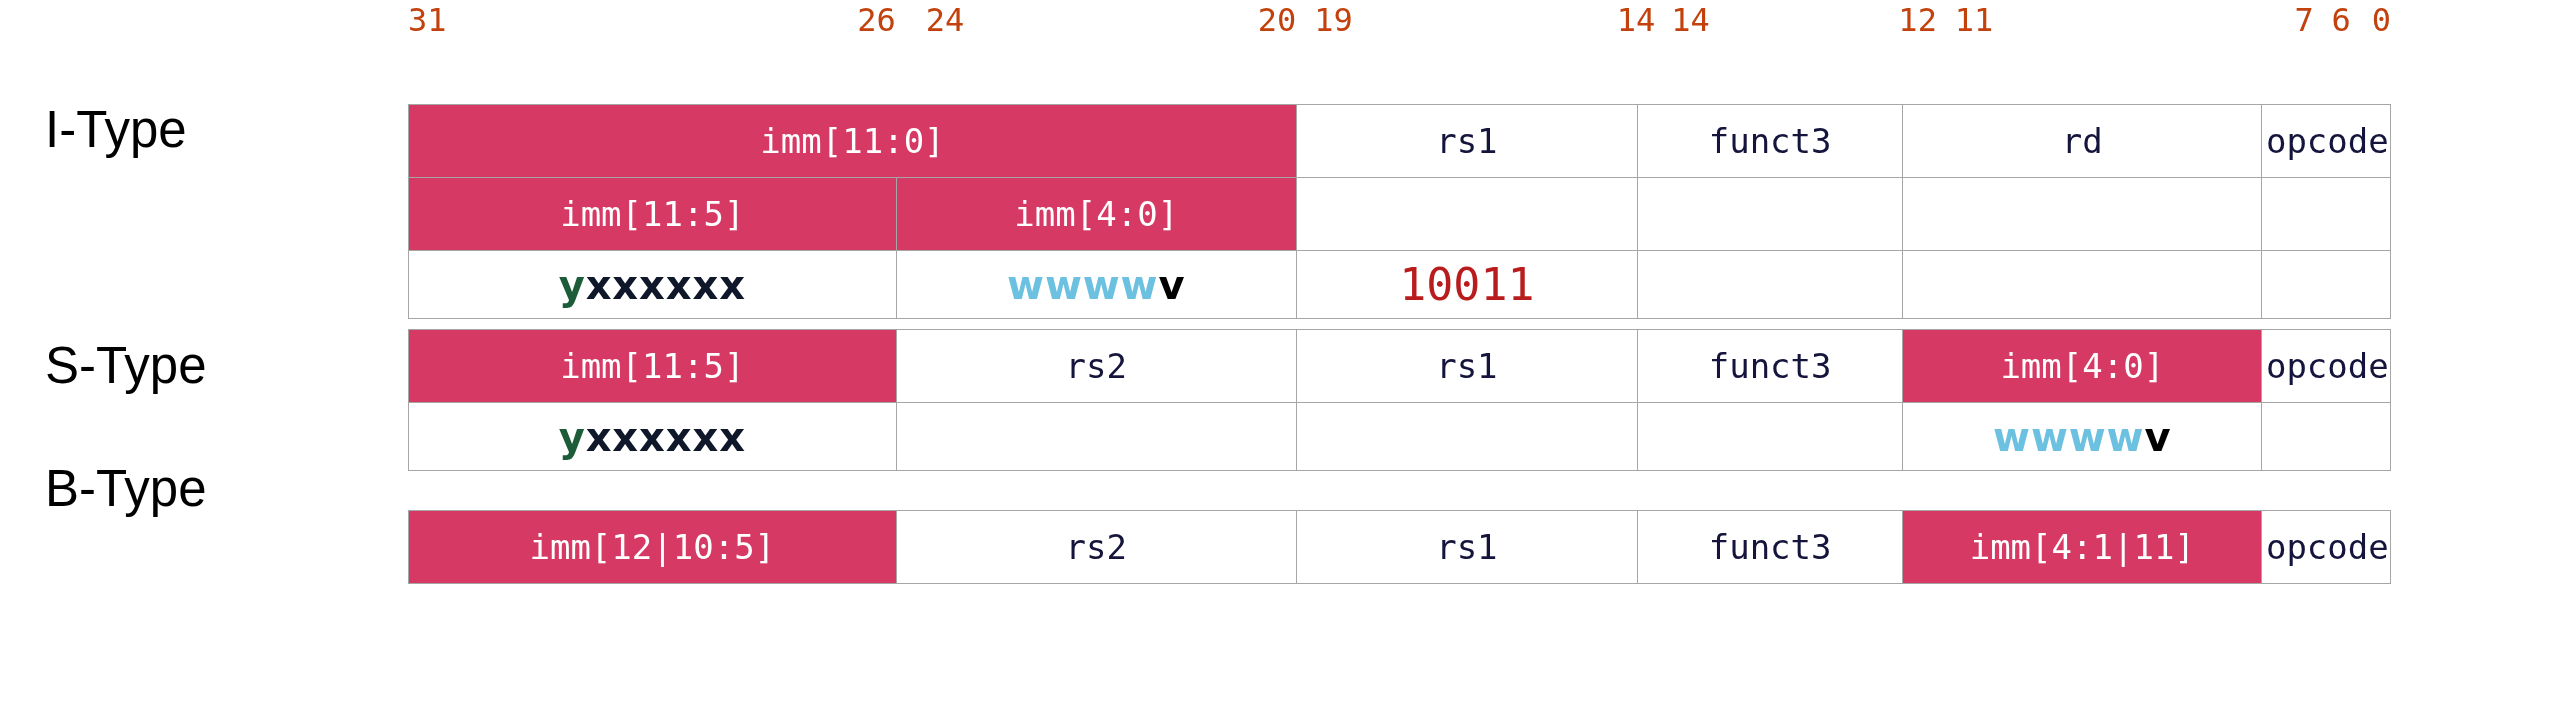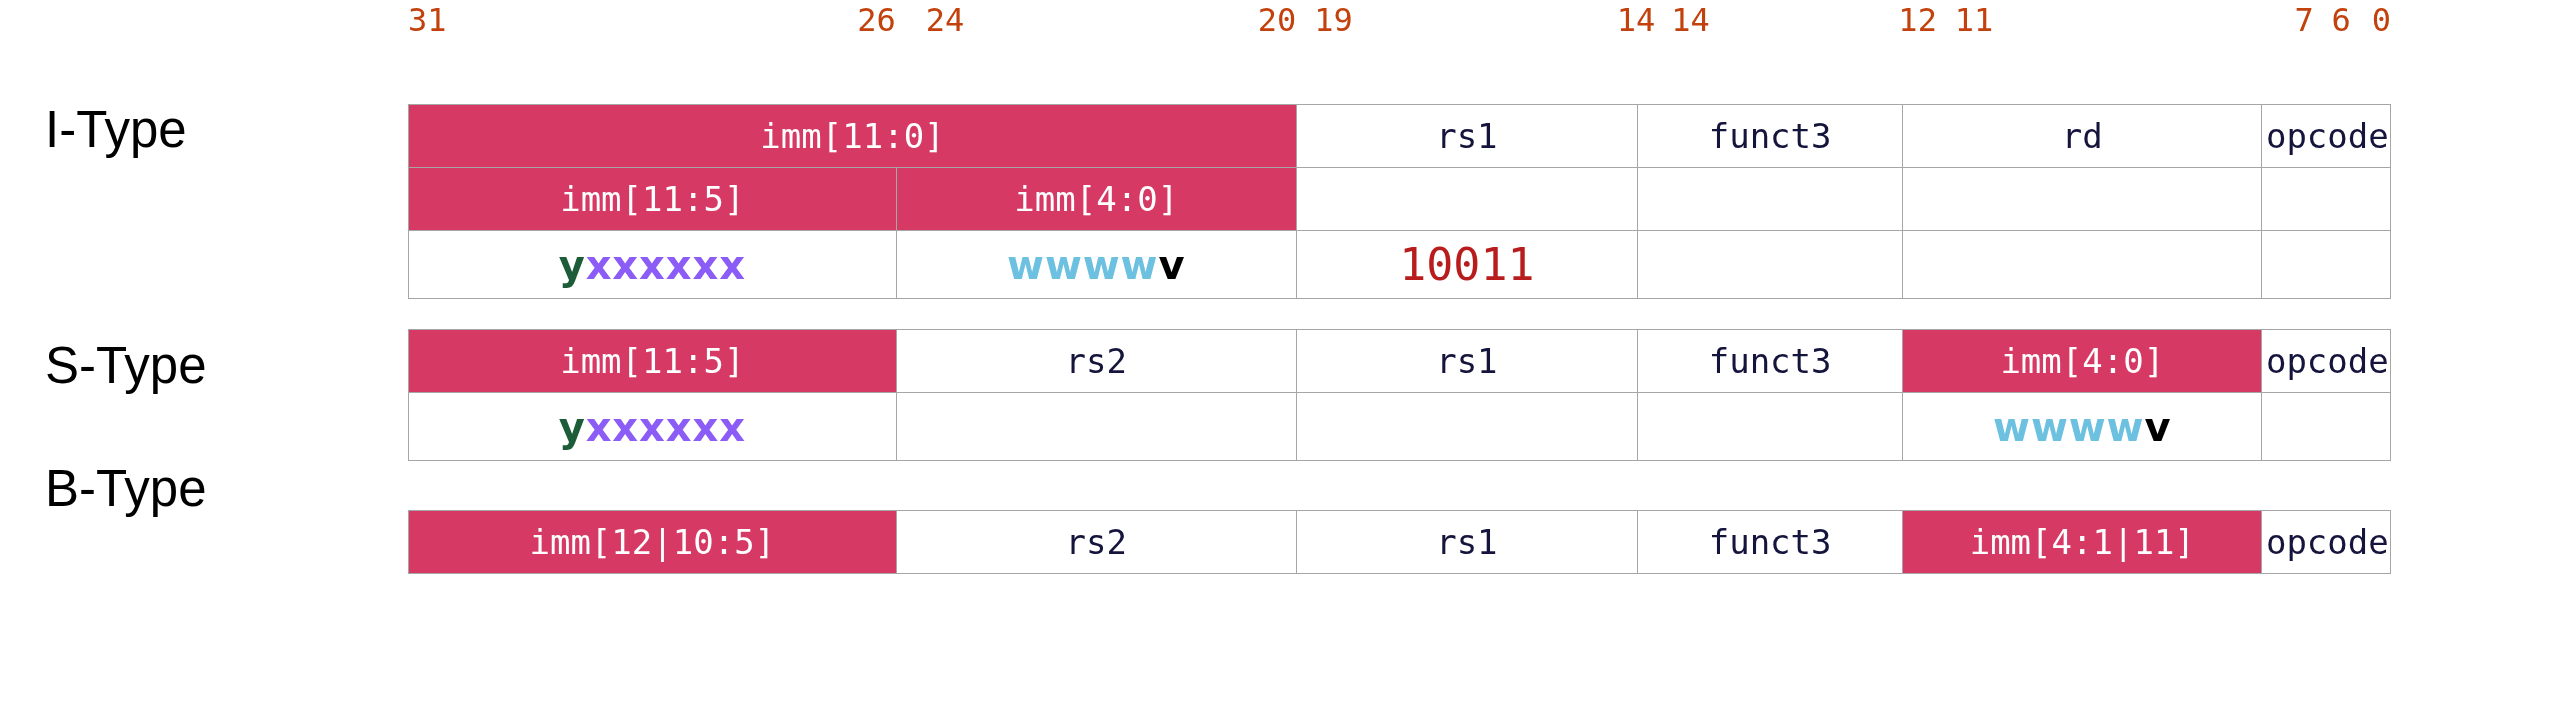--- a/index.html
+++ b/index.html
@@ -63,21 +63,21 @@
 
   
   table.fmt {
     border-collapse: collapse;
     table-layout: fixed;
     width: 1983px;
     margin: 0;
   }
   table.fmt td {
     border: 1.9px solid #a6a6a6;
-    height: 63px;
+    height: 73px;
     padding: 0 3.8px;
     text-align: center;
     vertical-align: middle;
     font-family: "DejaVu Sans Mono", monospace;
     font-size: 34px;
     color: #14143c;
     white-space: nowrap;
     overflow: hidden;
   }
   table.fmt td.imm {
@@ -98,21 +98,21 @@
   table.fmt tr.values td.numeric {
     font-family: "DejaVu Sans Mono", monospace;
     font-weight: normal;
     font-size: 45px;
     color: #b91c1c;
     letter-spacing: 0;
   }
 
   
   .g-green { color: #1d5c38; }
-  .g-blue  { color: #8b5cf6; }
+  .g-blue  { color: #0f172a; }
   .g-navy  { color: #132a6b; }
   .g-cyan  { color: #6cc0e0; }
   .g-black { color: #000000; }
 
   
   .tbl-wrap { position: absolute; left: 408px; }
   #tbl-i { top: 104px; }
   #tbl-s { top: 329px; }
   #tbl-b { top: 510px; border-radius: 13px; }
 </style>

